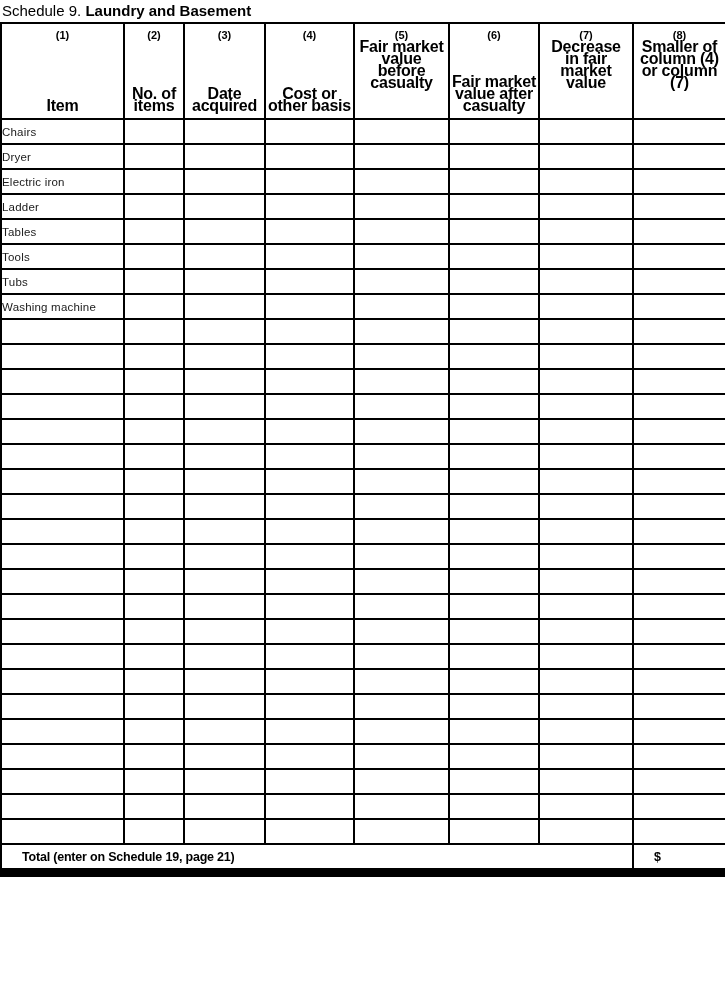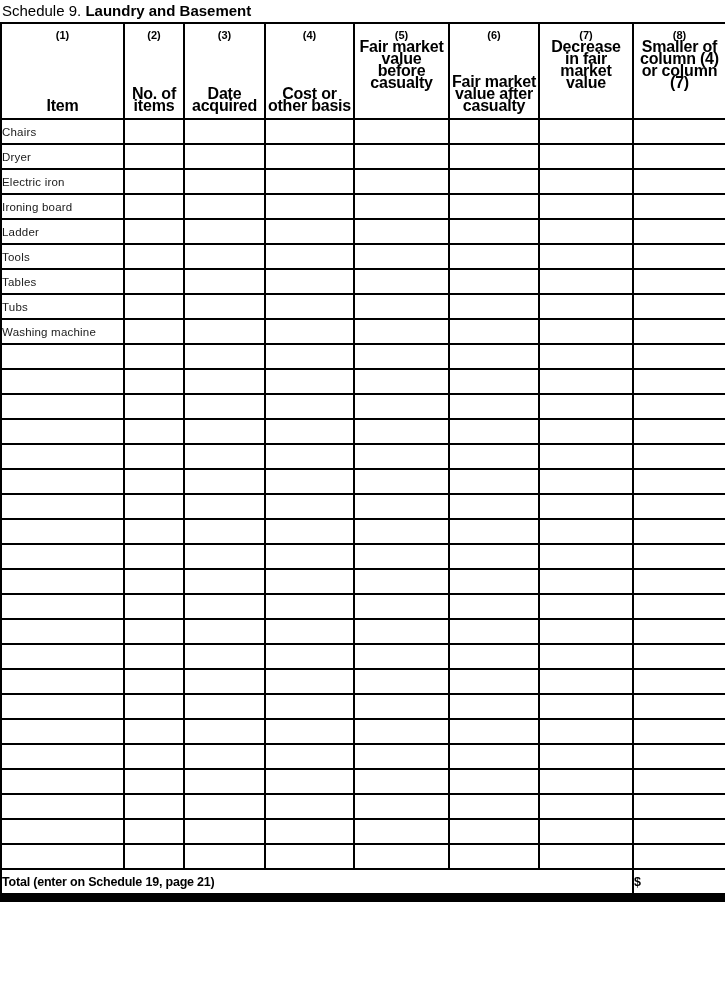--- a/index.html
+++ b/index.html
@@ -66,20 +66,21 @@
     color: #1a1a1a;
     letter-spacing: 0.2px;
     white-space: nowrap;
     margin-left: 32px;
   }
   td.value-cell { background: #fff; }
   tr.total-row td {
     font-weight: bold;
     font-size: 12.5px;
     vertical-align: middle;
+    padding-left: 20px;
   }
   td.total-label { padding-left: 4px; letter-spacing: -0.2px; }
   td.total-amount { padding-left: 5px; }
   .bottom-bar {
     width: 725px;
     height: 7px;
     background: #000;
     margin-top: 0;
   }
 </style>
@@ -211,51 +212,41 @@
           <td class="item-cell">Electric iron</td>
           <td class="value-cell"></td>
           <td class="value-cell"></td>
           <td class="value-cell"></td>
           <td class="value-cell"></td>
           <td class="value-cell"></td>
           <td class="value-cell"></td>
           <td class="value-cell"></td>
         </tr>
         <tr>
-          <td class="item-cell">Ironing board</td>
-          <td class="value-cell"></td>
-          <td class="value-cell"></td>
-          <td class="value-cell"></td>
-          <td class="value-cell"></td>
-          <td class="value-cell"></td>
-          <td class="value-cell"></td>
-          <td class="value-cell"></td>
-        </tr>
-        <tr>
           <td class="item-cell">Ladder</td>
           <td class="value-cell"></td>
           <td class="value-cell"></td>
           <td class="value-cell"></td>
           <td class="value-cell"></td>
           <td class="value-cell"></td>
           <td class="value-cell"></td>
           <td class="value-cell"></td>
         </tr>
         <tr>
+          <td class="item-cell">Tables</td>
+          <td class="value-cell"></td>
+          <td class="value-cell"></td>
+          <td class="value-cell"></td>
+          <td class="value-cell"></td>
+          <td class="value-cell"></td>
+          <td class="value-cell"></td>
+          <td class="value-cell"></td>
+        </tr>
+        <tr>
           <td class="item-cell">Tools</td>
-          <td class="value-cell"></td>
-          <td class="value-cell"></td>
-          <td class="value-cell"></td>
-          <td class="value-cell"></td>
-          <td class="value-cell"></td>
-          <td class="value-cell"></td>
-          <td class="value-cell"></td>
-        </tr>
-        <tr>
-          <td class="item-cell">Tables</td>
           <td class="value-cell"></td>
           <td class="value-cell"></td>
           <td class="value-cell"></td>
           <td class="value-cell"></td>
           <td class="value-cell"></td>
           <td class="value-cell"></td>
           <td class="value-cell"></td>
         </tr>
         <tr>
           <td class="item-cell">Tubs</td>

